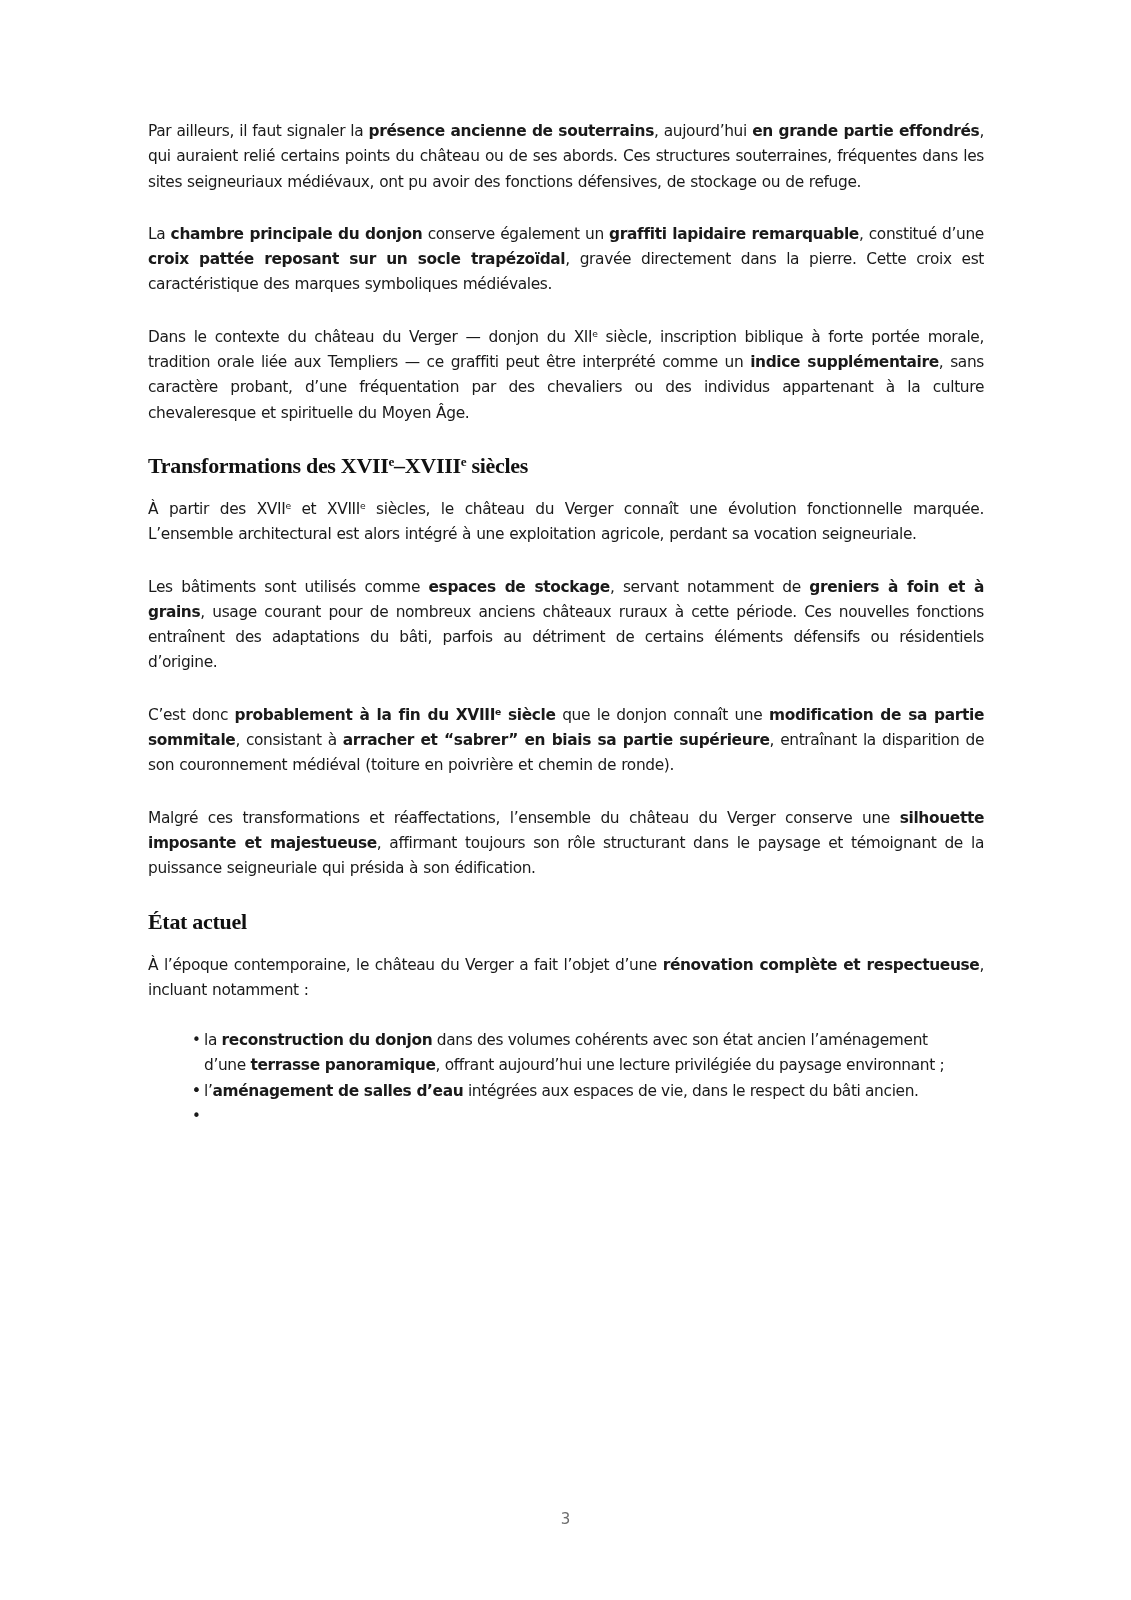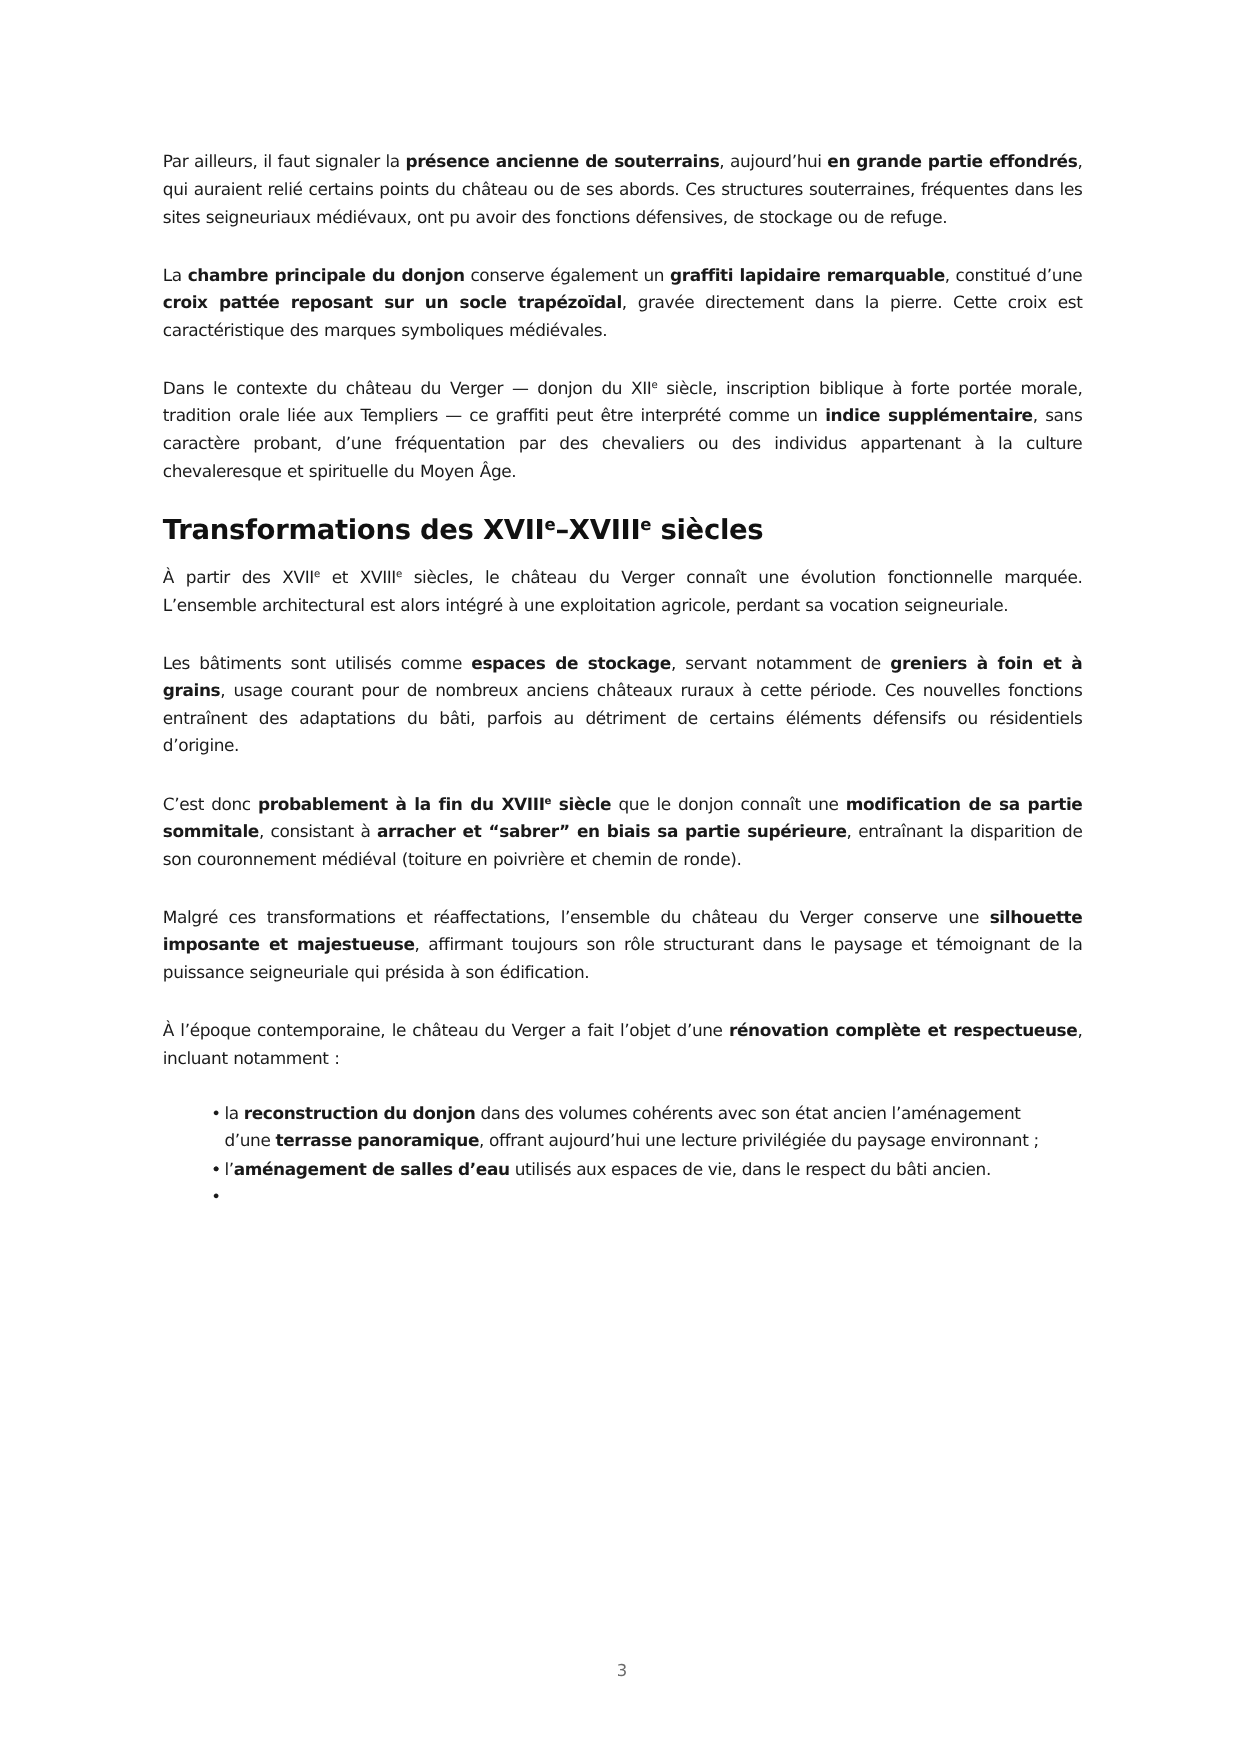--- a/index.html
+++ b/index.html
@@ -1,28 +1,28 @@
 <!DOCTYPE html>
 <html><head>
   <meta charset="utf-8">
   <style>
     html, body { margin: 0; padding: 0; background: #ffffff; }
     body {
       width: 1131px; height: 1600px; position: relative; overflow: hidden;
       font-family: "DejaVu Sans", sans-serif; color: #1a1a1a;
     }
-    .page { position: absolute; left: 148px; top: 135px; width: 836px; }
+    .page { position: absolute; left: 148px; top: 119px; width: 836px; }
     p.para {
       margin: 0 0 27px 0; font-size: 15.4px; line-height: 25.3px;
       text-align: justify; letter-spacing: -0.35px; word-spacing: 0.5px;
     }
     p.para b { font-weight: bold; }
     h2.section {
-      margin: 13px 0 18px 0; font-size: 25px; font-weight: bold;
-      letter-spacing: -0.3px; line-height: 26px; color: #111;
+      margin: 13px 0 18px 0; font-size: 22px; font-weight: bold;
+      letter-spacing: -0.3px; line-height: 26px; color: #111; font-family: Liberation Serif, serif;
     }
     sup { font-size: 0.6em; vertical-align: 0.55em; line-height: 0; }
     ul.bullets { list-style: none; margin: 25px 0 0 0; padding: 0 0 0 44px; }
     ul.bullets li {
       position: relative; padding-left: 12px; font-size: 15.4px;
       line-height: 25.3px; letter-spacing: -0.35px; padding-right: 20px;
     }
     ul.bullets li .dot {
       position: absolute; left: 0; top: 0; font-size: 15px; color: #1a1a1a;
     }
@@ -43,23 +43,24 @@
 
   <div>
     <h2 class="section"><b>Transformations des XVII</b><sup style="font-weight: bold;">e</sup><b>–XVIII</b><sup style="font-weight: bold;">e</sup><b> siècles</b></h2>
     <p class="para"><span>À partir des XVII</span><sup>e</sup><span> et XVIII</span><sup>e</sup><span> siècles, le château du Verger connaît une évolution fonctionnelle marquée. L’ensemble architectural est alors intégré à une exploitation agricole, perdant sa vocation seigneuriale.</span></p>
     <p class="para"><span>Les bâtiments sont utilisés comme </span><b>espaces de stockage</b><span>, servant notamment de </span><b>greniers à foin et à grains</b><span>, usage courant pour de nombreux anciens châteaux ruraux à cette période. Ces nouvelles fonctions entraînent des adaptations du bâti, parfois au détriment de certains éléments défensifs ou résidentiels d’origine.</span></p>
     <p class="para"><span>C’est donc </span><b>probablement à la fin du XVIII</b><sup style="font-weight: bold;">e</sup><b> siècle</b><span> que le donjon connaît une </span><b>modification de sa partie sommitale</b><span>, consistant à </span><b>arracher et “sabrer” en biais sa partie supérieure</b><span>, entraînant la disparition de son couronnement médiéval (toiture en poivrière et chemin de ronde).</span></p>
     <p class="para"><span>Malgré ces transformations et réaffectations, l’ensemble du château du Verger conserve une </span><b>silhouette imposante et majestueuse</b><span>, affirmant toujours son rôle structurant dans le paysage et témoignant de la puissance seigneuriale qui présida à son édification.</span></p>
   </div>
 
   <div>
+    <h2 class="section"><b>État actuel</b></h2>
     <p class="para" style="margin-bottom:12px"><span>À l’époque contemporaine, le château du Verger a fait l’objet d’une </span><b>rénovation complète et respectueuse</b><span>, incluant notamment :</span></p>
     <ul class="bullets">
       <li><span class="dot">•</span><span><span>la </span><b>reconstruction du donjon</b><span> dans des volumes cohérents avec son état ancien l’aménagement d’une </span><b>terrasse panoramique</b><span>, offrant aujourd’hui une lecture privilégiée du paysage environnant ;</span></span></li>
       <li><span class="dot">•</span></li>
-      <li><span class="dot">•</span><span><span>l’</span><b>aménagement de salles d’eau</b><span> utilisés aux espaces de vie, dans le respect du bâti ancien.</span></span></li>
+      <li><span class="dot">•</span><span><span>l’</span><b>aménagement de salles d’eau</b><span> intégrées aux espaces de vie, dans le respect du bâti ancien.</span></span></li>
       <li><span class="dot">•</span></li>
     </ul>
   </div>
 </div>
 
 <div class="page-number">3</div>
 
 </body></html>

